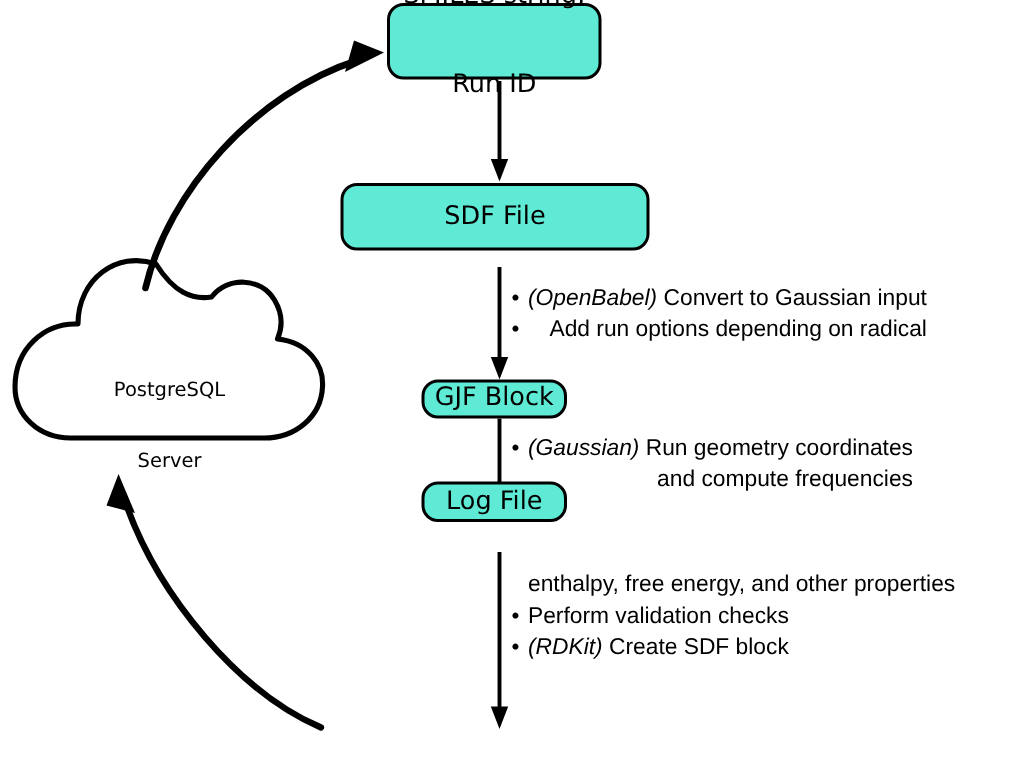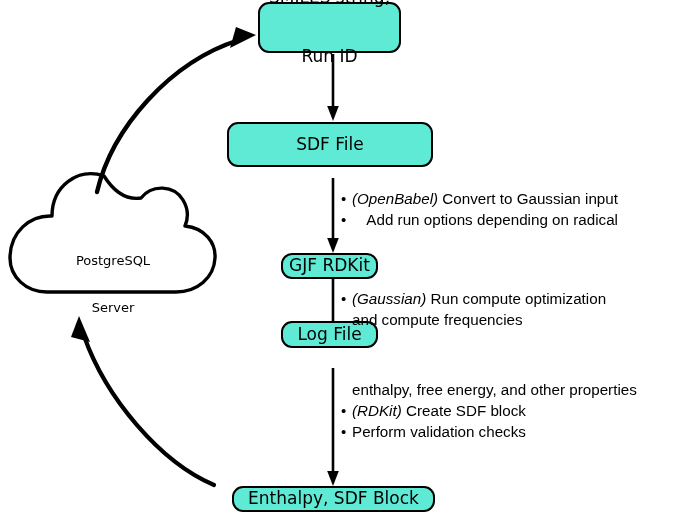--- a/index.html
+++ b/index.html
@@ -64,20 +64,21 @@
   }
   .note-line.bulleted::before {
     content: "\2022";
     position: absolute;
     left: -11px;
     top: 0;
     font-size: 15px;
   }
   .note-line.cont {
     padding-left: 0;
+    text-align: right;
   }
   .tool {
     font-style: italic;
   }
 </style>
 </head>
 <body>
 
 <div id="canvas">
 
@@ -140,41 +141,38 @@
     </div>
   </div>
 
   <div class="node-box" style="left:227px; top:122px; width:206px; height:45px;">
     <div>
       <div>SDF File</div>
     </div>
   </div>
 
   <div class="node-box" style="left:281px; top:253px; width:97px; height:26px;">
-    <div>GJF RDKit</div>
+    <div>GJF Block</div>
   </div>
 
   <div class="node-box" style="left:281px; top:321px; width:97px; height:27px;">
     <div>Log File</div>
   </div>
 
-  <div class="node-box" style="left:232px; top:486px; width:203px; height:26px;">
-    <div>Enthalpy, SDF Block</div>
-  </div>
 
 
   <div class="note" style="left:352px; top:188px;text-align:right;">
       <span class="note-line bulleted"><span class="tool">(OpenBabel)</span><span> Convert to Gaussian input</span></span>
       <span class="note-line bulleted"><span>Add run options depending on radical</span></span>
     </div>
 
   <div class="note" style="left:352px; top:288px;">
-      <span class="note-line bulleted"><span class="tool">(Gaussian)</span><span> Run compute optimization</span></span>
+      <span class="note-line bulleted"><span class="tool">(Gaussian)</span><span> Run geometry coordinates</span></span>
       <span class="note-line cont"><span>and compute frequencies</span></span>
     </div>
 
   <div class="note" style="left:352px; top:379px;">
       <span class="note-line cont"><span>enthalpy, free energy, and other properties</span></span>
+      <span class="note-line bulleted"><span>Perform validation checks</span></span>
       <span class="note-line bulleted"><span class="tool">(RDKit)</span><span> Create SDF block</span></span>
-      <span class="note-line bulleted"><span>Perform validation checks</span></span>
     </div>
 
 </div>
 
 </body></html>

